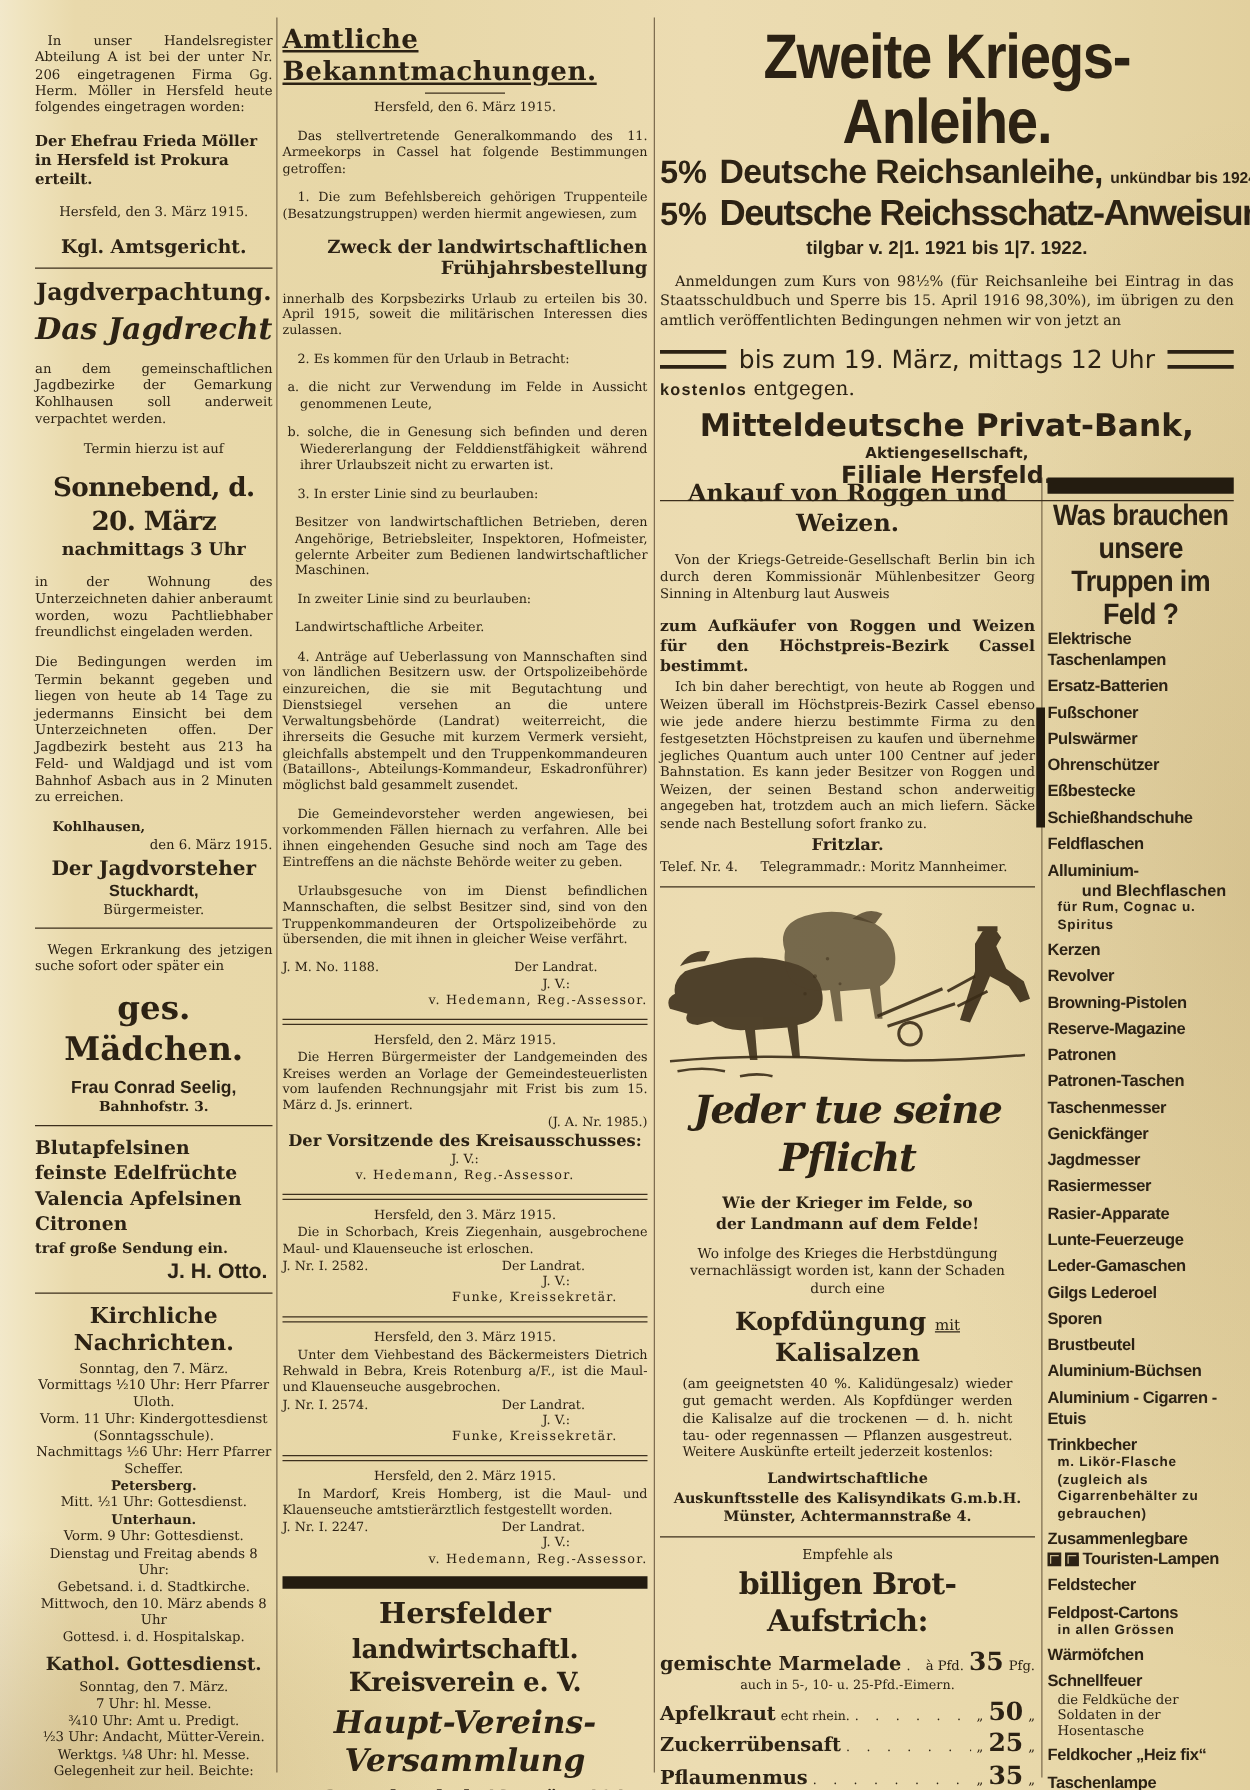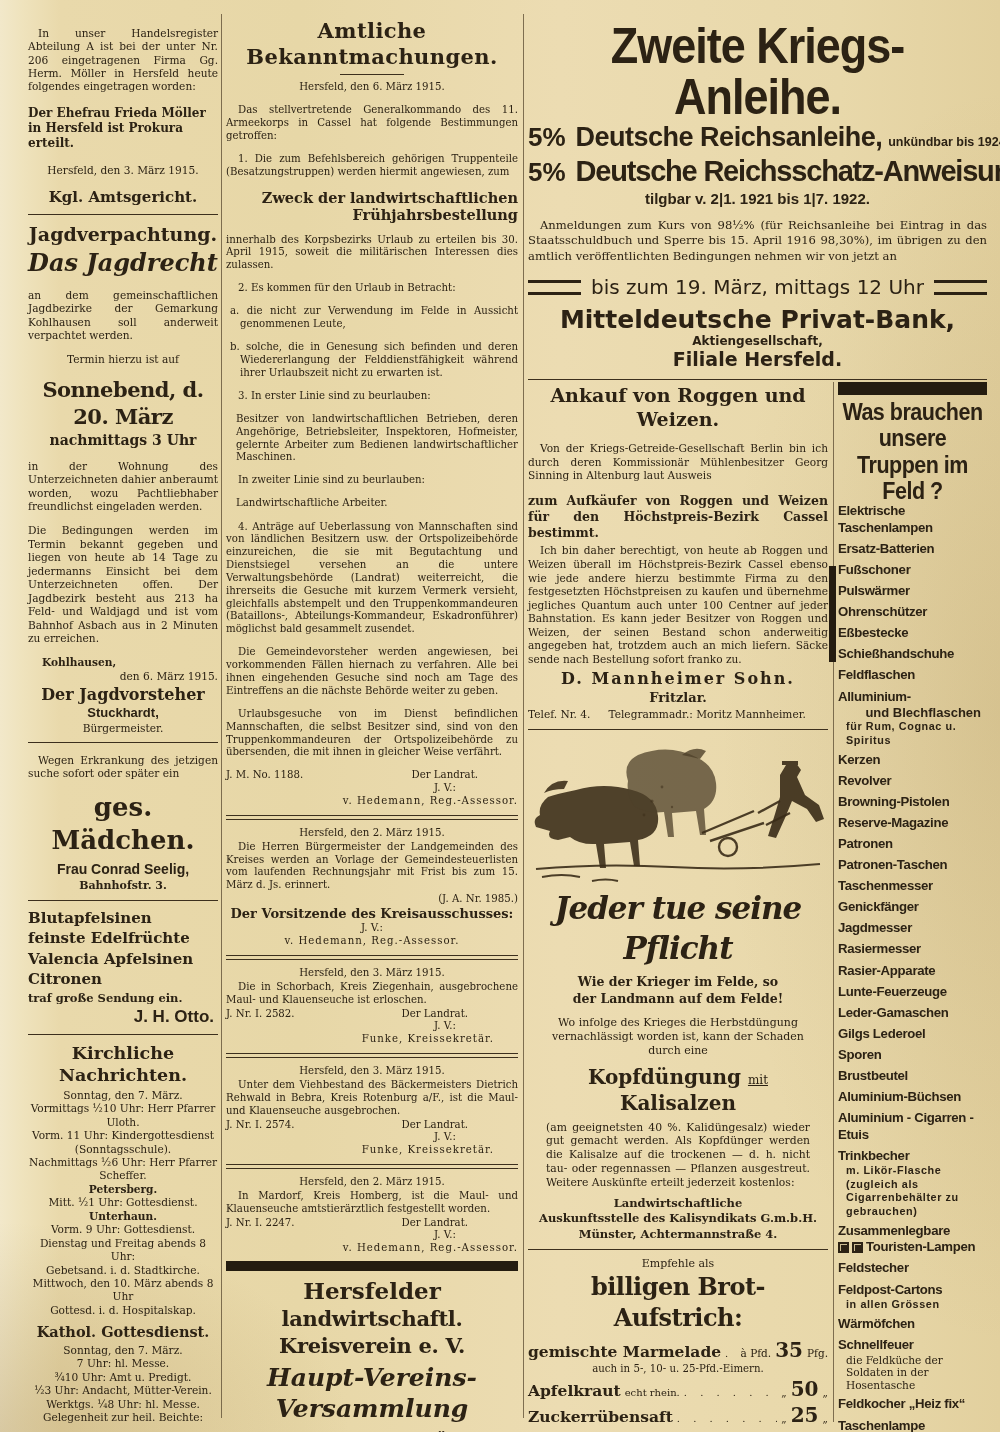--- a/index.html
+++ b/index.html
@@ -29,21 +29,21 @@
   .jagd-recht{font-size:24px;text-align:center;font-weight:bold;font-style:italic;margin:2px 0 3px;}
   .jagd-date{font-size:21px;font-weight:bold;text-align:center;margin:4px 0 0;letter-spacing:-0.5px;}
   .jagd-time{font-size:14px;font-weight:bold;text-align:center;margin:1px 0 3px;}
   .maed-h{font-size:26px;font-weight:bold;text-align:center;margin:6px 0 4px;}
   .obst-l{font-size:15px;font-weight:bold;line-height:1.35;}
   .kn-h{font-size:17.5px;font-weight:bold;text-align:center;margin:6px 0 2px;}
   .kn-line{text-align:center;}
   .kn-line.cb{font-weight:bold;}
   
   #col2{left:226px;top:18px;width:292px;font-size:10.2px;line-height:1.26;}
-  .amt-title{font-size:21px;font-weight:bold;text-align:center;letter-spacing:.4px;}
+  .amt-title{font-size:21px;font-weight:bold;text-align:left;letter-spacing:.4px;text-decoration:underline;}
   .title-rule{border:none;border-top:1.6px solid #3c2f1d;width:64px;margin:3px auto 6px;}
   .date-line{text-align:center;margin-top:3px;}
   .ind{text-indent:12px;}
   .hang{padding-left:14px;text-indent:-10px;}
   .zweck-h{font-size:14.5px;font-weight:bold;text-align:right;line-height:1.2;margin:3px 0;}
   .sig-blk{margin:2px 0 2px;}
   .sig-row{display:flex;justify-content:space-between;}
   .sig-jv{text-align:right;padding-right:62px;}
   .sig-name{text-align:right;letter-spacing:1px;}
   .vors-h{font-size:13px;font-weight:bold;text-align:center;}
@@ -280,33 +280,33 @@
     <span class="an-pct">5%</span>
     <span class="an-big2" style="margin-left:10px">Deutsche Reichsschatz-Anweisungen,</span>
   </div>
   <div class="an-tilg">tilgbar v. 2|1. 1921 bis 1|7. 1922.</div>
   <p class="an-p ind">Anmeldungen zum Kurs von 98½% (für Reichsanleihe bei Eintrag in das Staatsschuldbuch und Sperre bis 15. April 1916 98,30%), im übrigen zu den amtlich veröffentlichten Bedingungen nehmen wir von jetzt an</p>
   <div class="an-dead">
     <span class="dbl"></span>
     <span class="an-dead-t">bis zum 19. März, mittags 12 Uhr</span>
     <span class="dbl"></span>
   </div>
+  <div class="an-kost"><b>kostenlos</b> <span>entgegen.</span></div>
   <div class="bank1">Mitteldeutsche Privat-Bank,</div>
   <div class="bank2">Aktiengesellschaft,</div>
   <div class="bank3">Filiale Hersfeld.</div>
   <hr class="hr-full" style="margin-top:9px">
 </div>
 
 <div id="col3" class="col">
   <section>
     <div class="rog-h">Ankauf von Roggen und Weizen.</div>
     <p class="just ind">Von der Kriegs-Getreide-Gesellschaft Berlin bin ich durch deren Kommissionär Mühlenbesitzer Georg Sinning in Altenburg laut Ausweis</p>
     <div class="rog-b">zum Aufkäufer von Roggen und Weizen für den Höchstpreis-Bezirk Cassel bestimmt.</div>
     <p class="just ind" style="margin:3px 0">Ich bin daher berechtigt, von heute ab Roggen und Weizen überall im Höchstpreis-Bezirk Cassel ebenso wie jede andere hierzu bestimmte Firma zu den festgesetzten Höchstpreisen zu kaufen und übernehme jegliches Quantum auch unter 100 Centner auf jeder Bahnstation. Es kann jeder Besitzer von Roggen und Weizen, der seinen Bestand schon anderweitig angegeben hat, trotzdem auch an mich liefern. Säcke sende nach Bestellung sofort franko zu.</p>
-    <div class="rog-sig1">D. Mannheimer Sohn.</div>
     <div class="rog-sig2">Fritzlar.</div>
     <div class="rog-tel">
         <span>Telef. Nr. 4.</span>
         <span>Telegrammadr.: Moritz Mannheimer.</span>
       </div>
   </section>
   <hr class="hr-full">
   <section>
     <svg class="illu" width="292" height="150" viewBox="0 0 292 150">
       <g stroke="#3a2c18" fill="none" stroke-width="2" opacity="0.9">

